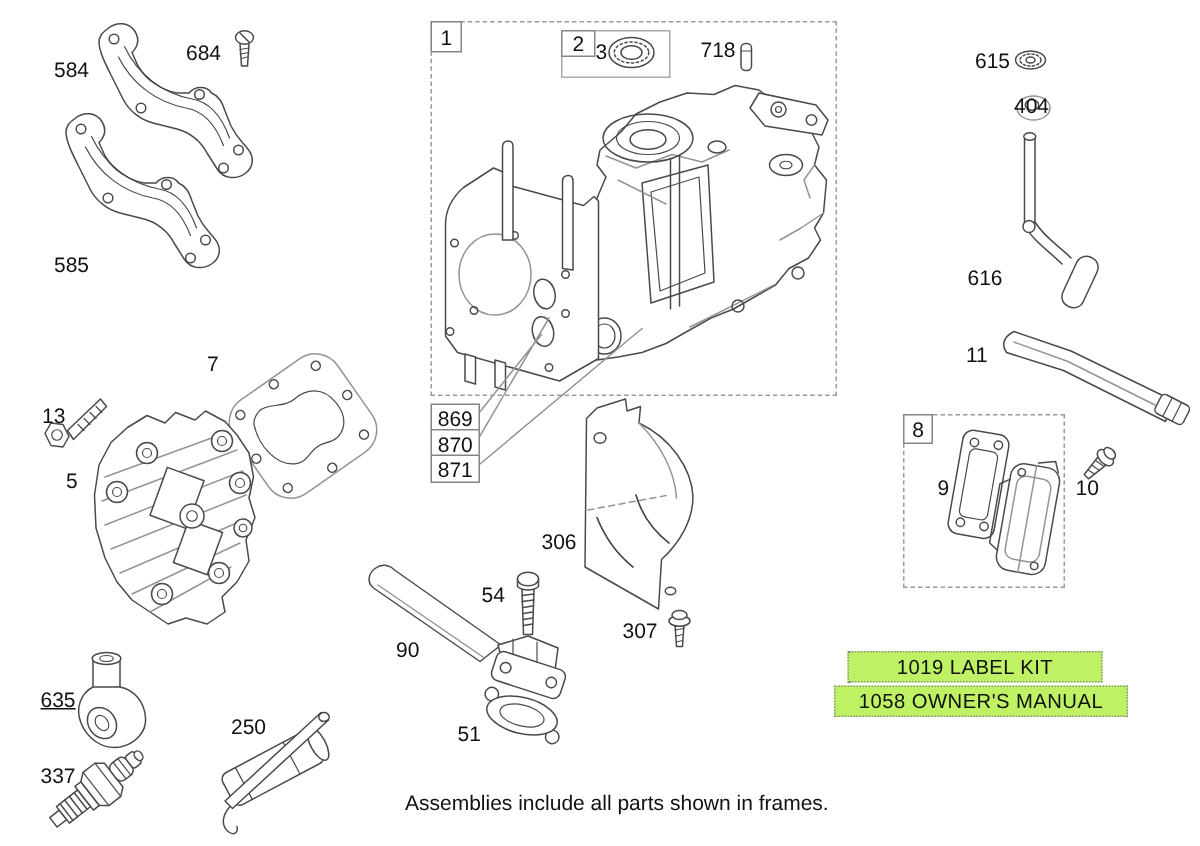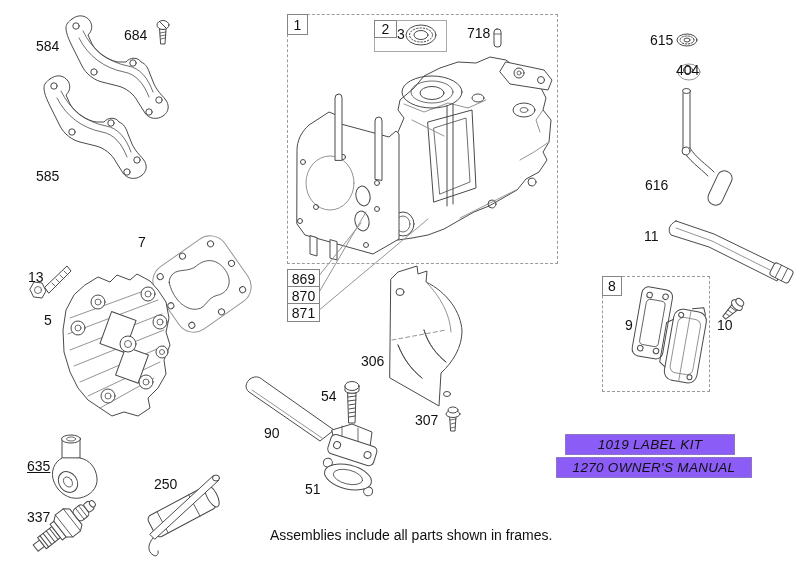--- a/index.html
+++ b/index.html
@@ -12,22 +12,22 @@
     fill:none;stroke:#4a4a4a;stroke-width:1;stroke-linejoin:round;stroke-linecap:round;
   }
   #art .fw{fill:#ffffff;}
   #art .lt{stroke:#949494;}
   #art .th{stroke-width:.8;}
   .lbl{position:absolute;font-size:14px;line-height:1.1;white-space:nowrap;}
   .frame{position:absolute;border:1px dashed #9b9b9b;}
   .frame2{position:absolute;border:1px solid #a8a8a8;}
   .tag{position:absolute;border:1px solid #858585;background:#fff;
        display:flex;align-items:center;justify-content:center;font-size:14px;}
-  .refbox{position:absolute;border:1px dotted #8f8f8f;background:#8b5cf6;
-       display:flex;align-items:center;justify-content:center;font-size:13.5px;letter-spacing:.3px;font-style:italic;}
+  .refbox{position:absolute;border:1px dotted #8f8f8f;background:#bef264;
+       display:flex;align-items:center;justify-content:center;font-size:13.5px;letter-spacing:.3px;}
   .footer{position:absolute;left:270px;top:527px;font-size:14px;}
 </style>
 </head>
 <body>
 
 <svg id="art" width="800" height="564" viewBox="0 0 800 564">
 
   <g id="gasket584">
     <path class="fw" d="M72,19 C78,14 86,15 90,21 C93,26 92,31 88,35 L92,44 C98,54 108,60 118,62 L126,62 C130,57 138,57 141,62 C146,64 148,68 150,74 L154,84 C158,92 161,94 165,99 C170,105 169,112 163,116 C157,120 149,119 145,113 L138,102 C134,94 126,88 118,86 L102,82 C94,80 86,74 82,66 L74,50 C70,42 66,34 66,28 C66,24 68,22 72,19 Z"></path>
     <path class="th" d="M83,31 C92,50 108,62 128,66 C140,68 148,78 153,92"></path>
@@ -342,16 +342,16 @@
 <div class="lbl" style="left:415px;top:413px;">307</div>
 <div class="lbl" style="left:305px;top:482px;">51</div>
 <div class="lbl" style="left:27px;top:459px;text-decoration:underline;">635</div>
 <div class="lbl" style="left:27px;top:510px;">337</div>
 <div class="lbl" style="left:154px;top:477px;">250</div>
 
 <div class="refbox" style="left:565px;top:434px;width:168px;height:19px;">
   <span>1019 LABEL KIT</span>
 </div>
 <div class="refbox" style="left:556px;top:457px;width:194px;height:19px;">
-  <span>1270 OWNER'S MANUAL</span>
+  <span>1058 OWNER'S MANUAL</span>
 </div>
 
 <div class="footer">Assemblies include all parts shown in frames.</div>
 
 </body></html>

